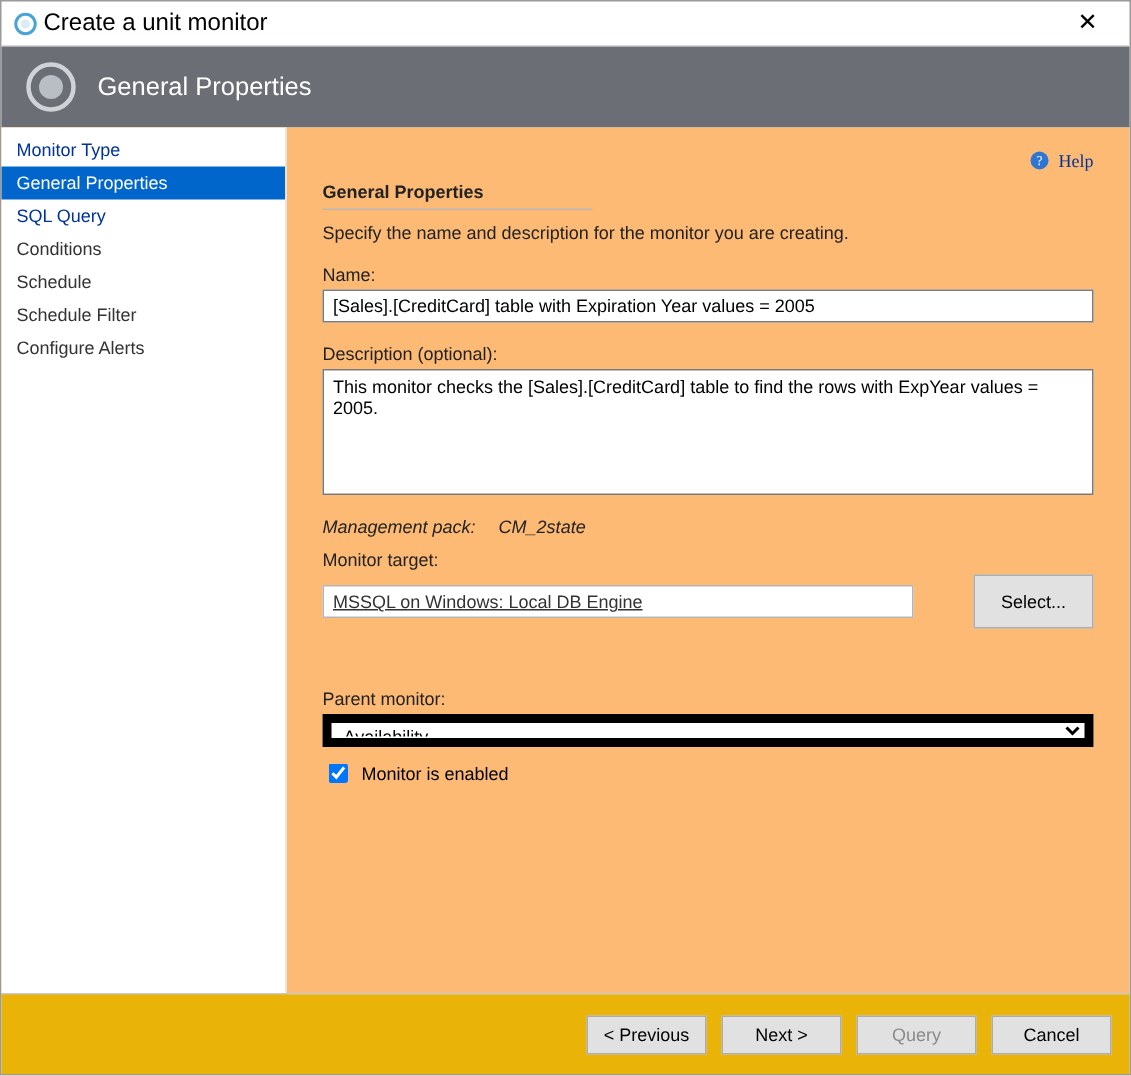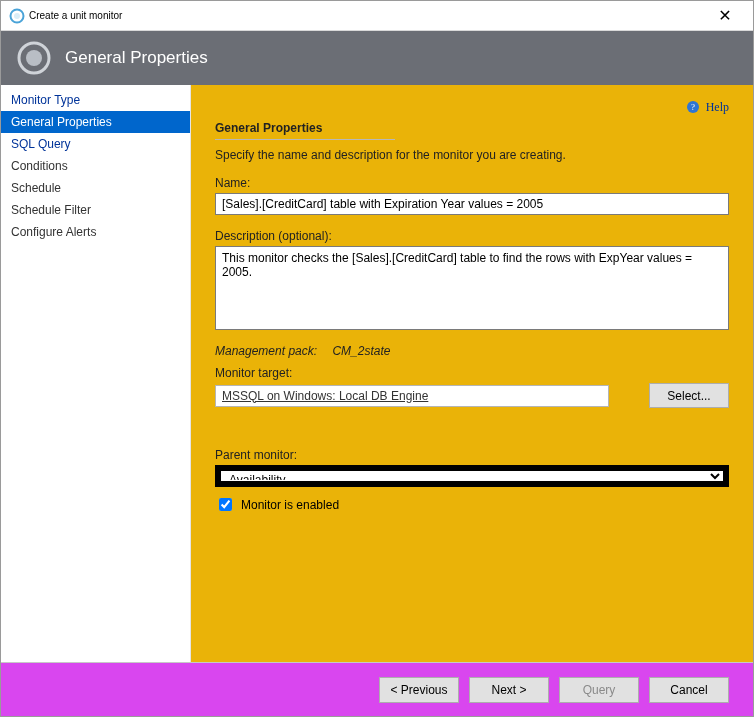--- a/index.html
+++ b/index.html
@@ -1,27 +1,27 @@
 <!DOCTYPE html>
 <html><head>
 <meta charset="utf-8">
 <style>
   * { box-sizing: border-box; }
   html, body { margin: 0; padding: 0; font-family: "Segoe UI", Tahoma, sans-serif; font-size: 12px; color: #000; }
   .window { width: 754px; height: 717px; border: 1px solid #9a9a9a; background: #fff; display: flex; flex-direction: column; }
   .titlebar { height: 30px; display: flex; align-items: center; padding: 0 8px; border-bottom: 1px solid #d9d9d9; }
-  .titlebar .title { flex: 1; font-size: 10px; color: #000; padding-left: 4px; }
+  .titlebar .title { flex: 1; font-size: 16px; color: #000; padding-left: 4px; }
   .titlebar .close { width: 40px; text-align: center; font-size: 16px; line-height: 16px; color: #000; cursor: pointer; }
   .titlebar .app-icon { width: 16px; height: 16px; }
 
   .banner { height: 54px; background: #6b6e75; display: flex; align-items: center; padding: 0 16px; gap: 14px; }
   .banner .big-icon { width: 34px; height: 34px; }
   .banner .banner-title { color: #fff; font-size: 17px; font-weight: 400; }
 
-  .body { flex: 1; display: flex; background: #eab308; min-height: 0; }
+  .body { flex: 1; display: flex; background: #fdba74; min-height: 0; }
   .sidebar { width: 190px; background: #fff; border-right: 1px solid #e5e5e5; padding-top: 4px; }
   .sidebar .item { padding: 4px 10px; font-size: 12px; color: #003399; cursor: pointer; }
   .sidebar .item.selected { background: #0066cc; color: #fff; }
   .sidebar .item.plain { color: #333; cursor: default; }
 
   .main { flex: 1; padding: 10px 24px 0 24px; position: relative; display: flex; flex-direction: column; }
   .help-row { display: flex; justify-content: flex-end; align-items: center; gap: 6px; height: 24px; }
   .help-row a { color: #003399; text-decoration: none; font-family: Liberation Serif, serif; }
   .help-icon { width: 14px; height: 14px; }
 
@@ -35,28 +35,28 @@
   textarea.text-area { width: 100%; height: 84px; padding: 4px 6px; font-size: 12px; font-family: inherit; border: 1px solid #7a7a7a; background: #fff; resize: none; overflow-y: scroll; }
   .gap8 { height: 8px; }
   .gap14 { height: 14px; }
   .gap20 { height: 20px; }
 
   .mgmt-row { font-size: 12px; color: #222; font-style: italic; }
   .mgmt-row .mgmt-val { margin-left: 12px; }
 
   .target-row { display: flex; align-items: center; gap: 10px; }
   input.readonly-field { flex: 1; height: 22px; padding: 2px 6px; font-size: 12px; font-family: inherit; border: 1px solid #b5b5b5; background: #fff; color: #333; text-decoration: underline; }
-  button.small-btn { width: 80px; height: 25px; font-size: 12px; font-family: inherit; background: #e1e1e1; border: 1px solid #adadad; cursor: pointer; }
+  button.small-btn { width: 80px; height: 36px; font-size: 12px; font-family: inherit; background: #e1e1e1; border: 1px solid #adadad; cursor: pointer; }
 
   select.dropdown { width: 100%; height: 22px; font-size: 12px; font-family: inherit; border: 6px solid #000000; background: #fff; padding: 1px 4px; }
 
   .checkbox-row { display: flex; align-items: center; gap: 6px; margin-top: 8px; }
   .checkbox-row input { width: 13px; height: 13px; }
 
-  .footer { height: 54px; border-top: 1px solid #c8c8c8; background: #d946ef; display: flex; align-items: center; justify-content: flex-end; gap: 10px; padding: 0 24px; }
+  .footer { height: 54px; border-top: 1px solid #c8c8c8; background: #eab308; display: flex; align-items: center; justify-content: flex-end; gap: 10px; padding: 0 12px; }
   button.nav-btn { width: 80px; height: 26px; font-size: 12px; font-family: inherit; background: #e1e1e1; border: 1px solid #adadad; cursor: pointer; }
   button.nav-btn:disabled { color: #8a8a8a; cursor: default; }
 </style>
 </head>
 <body>
 
 <div class="window">
 
   <div class="titlebar">
     <svg class="app-icon" viewBox="0 0 16 16">

